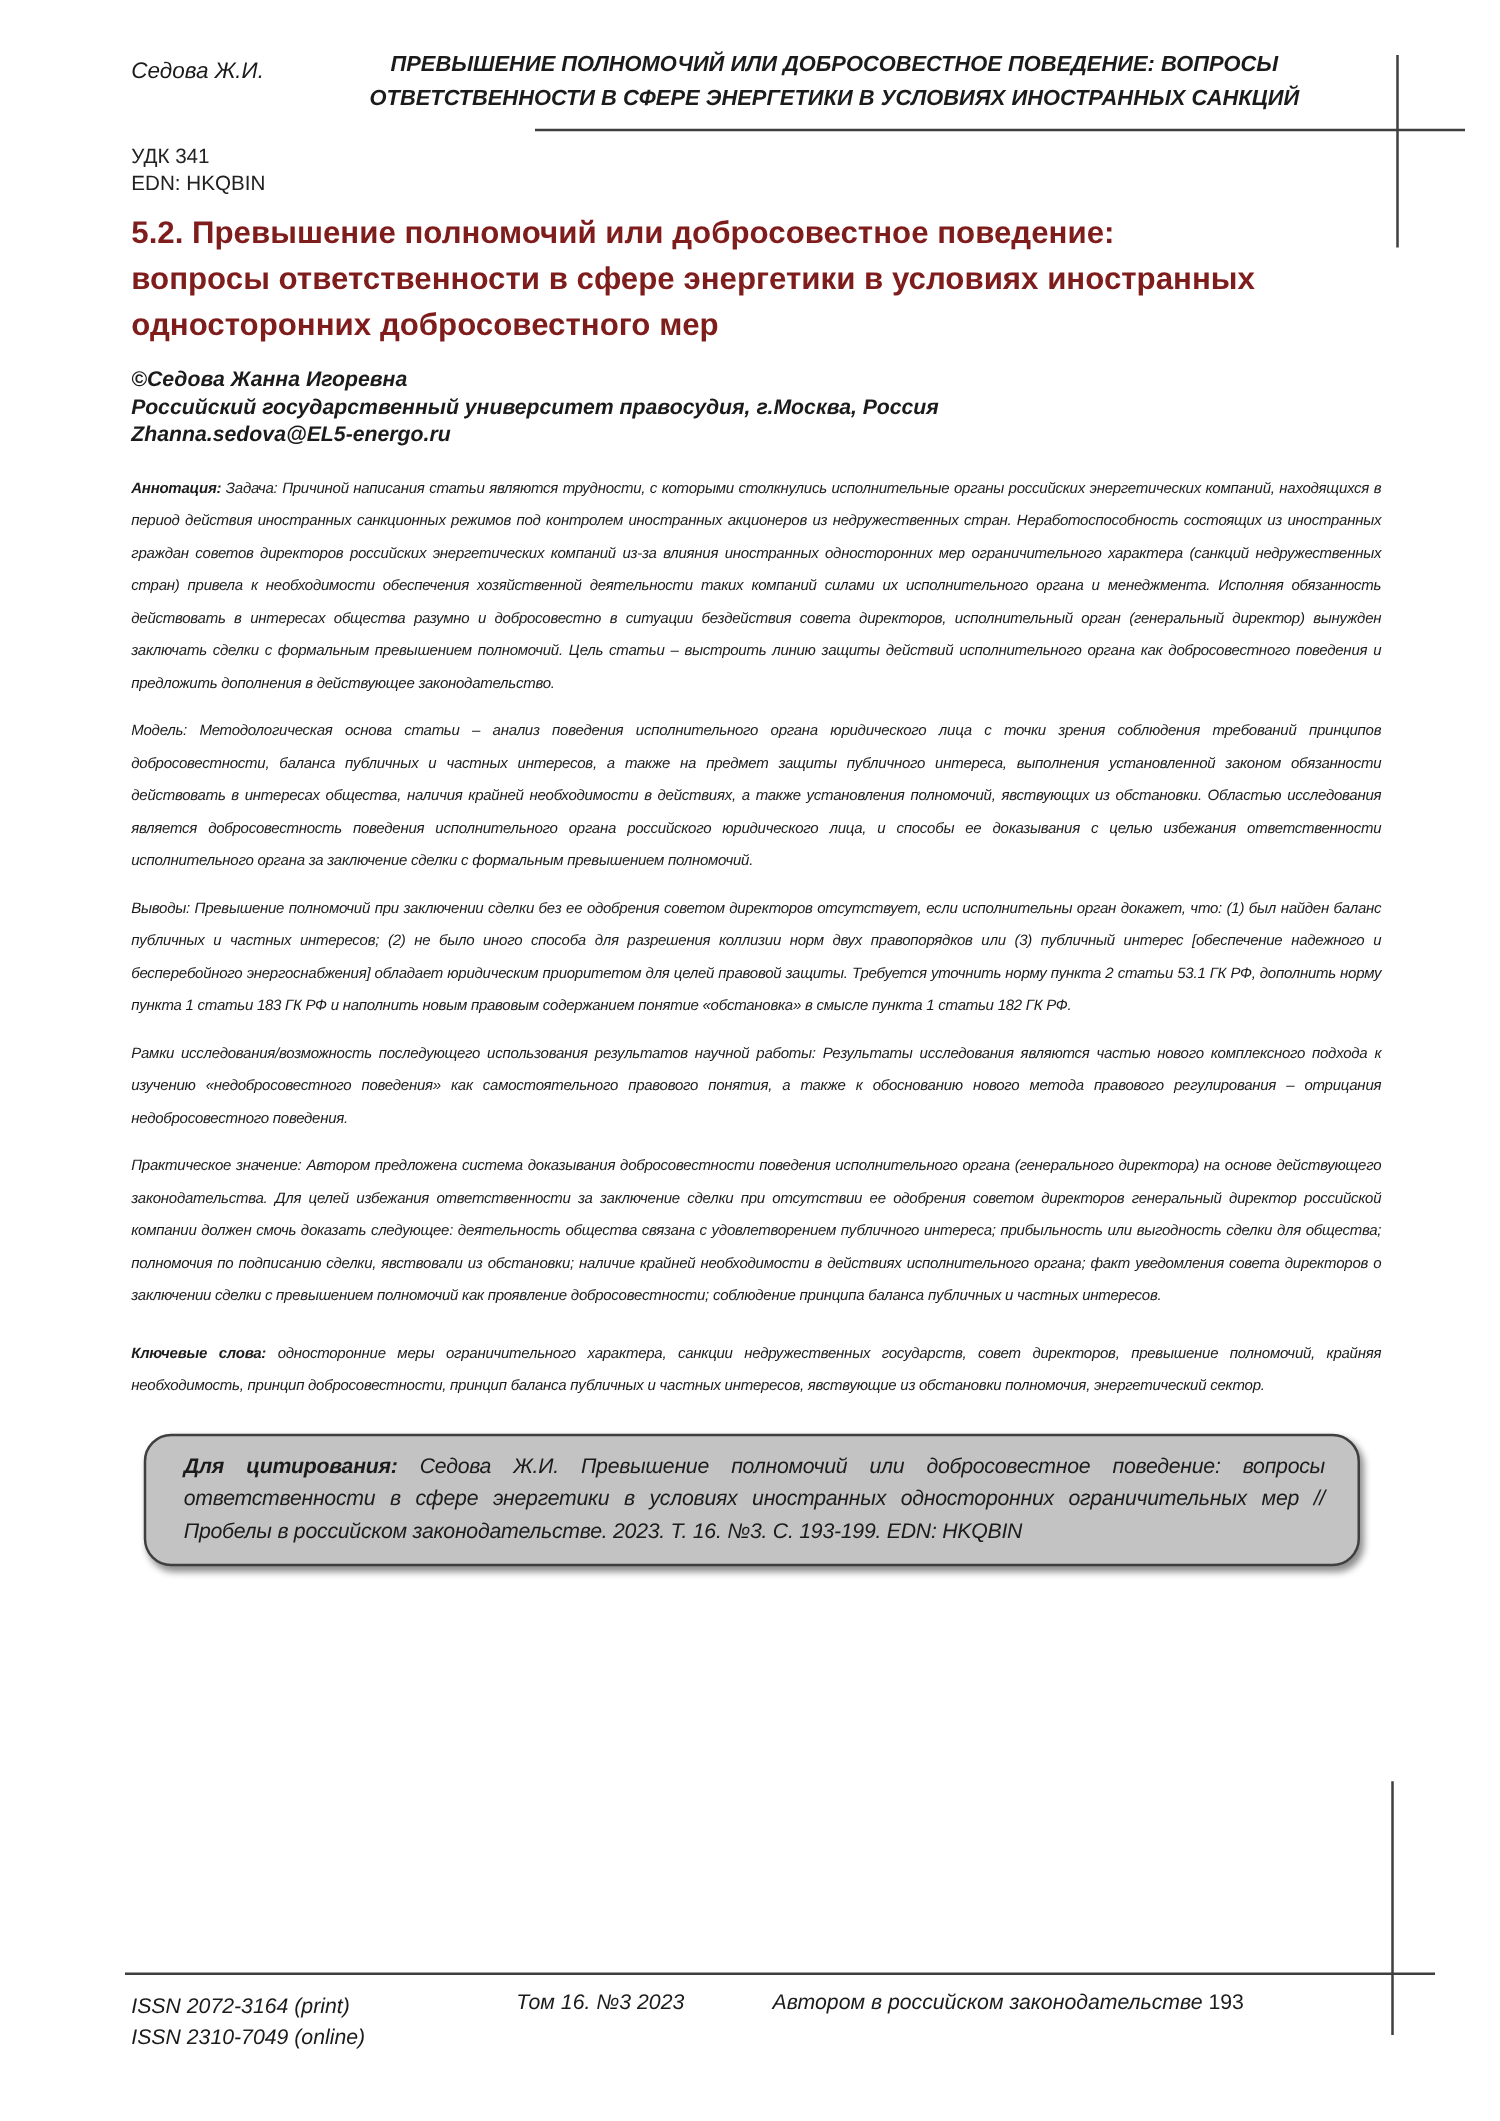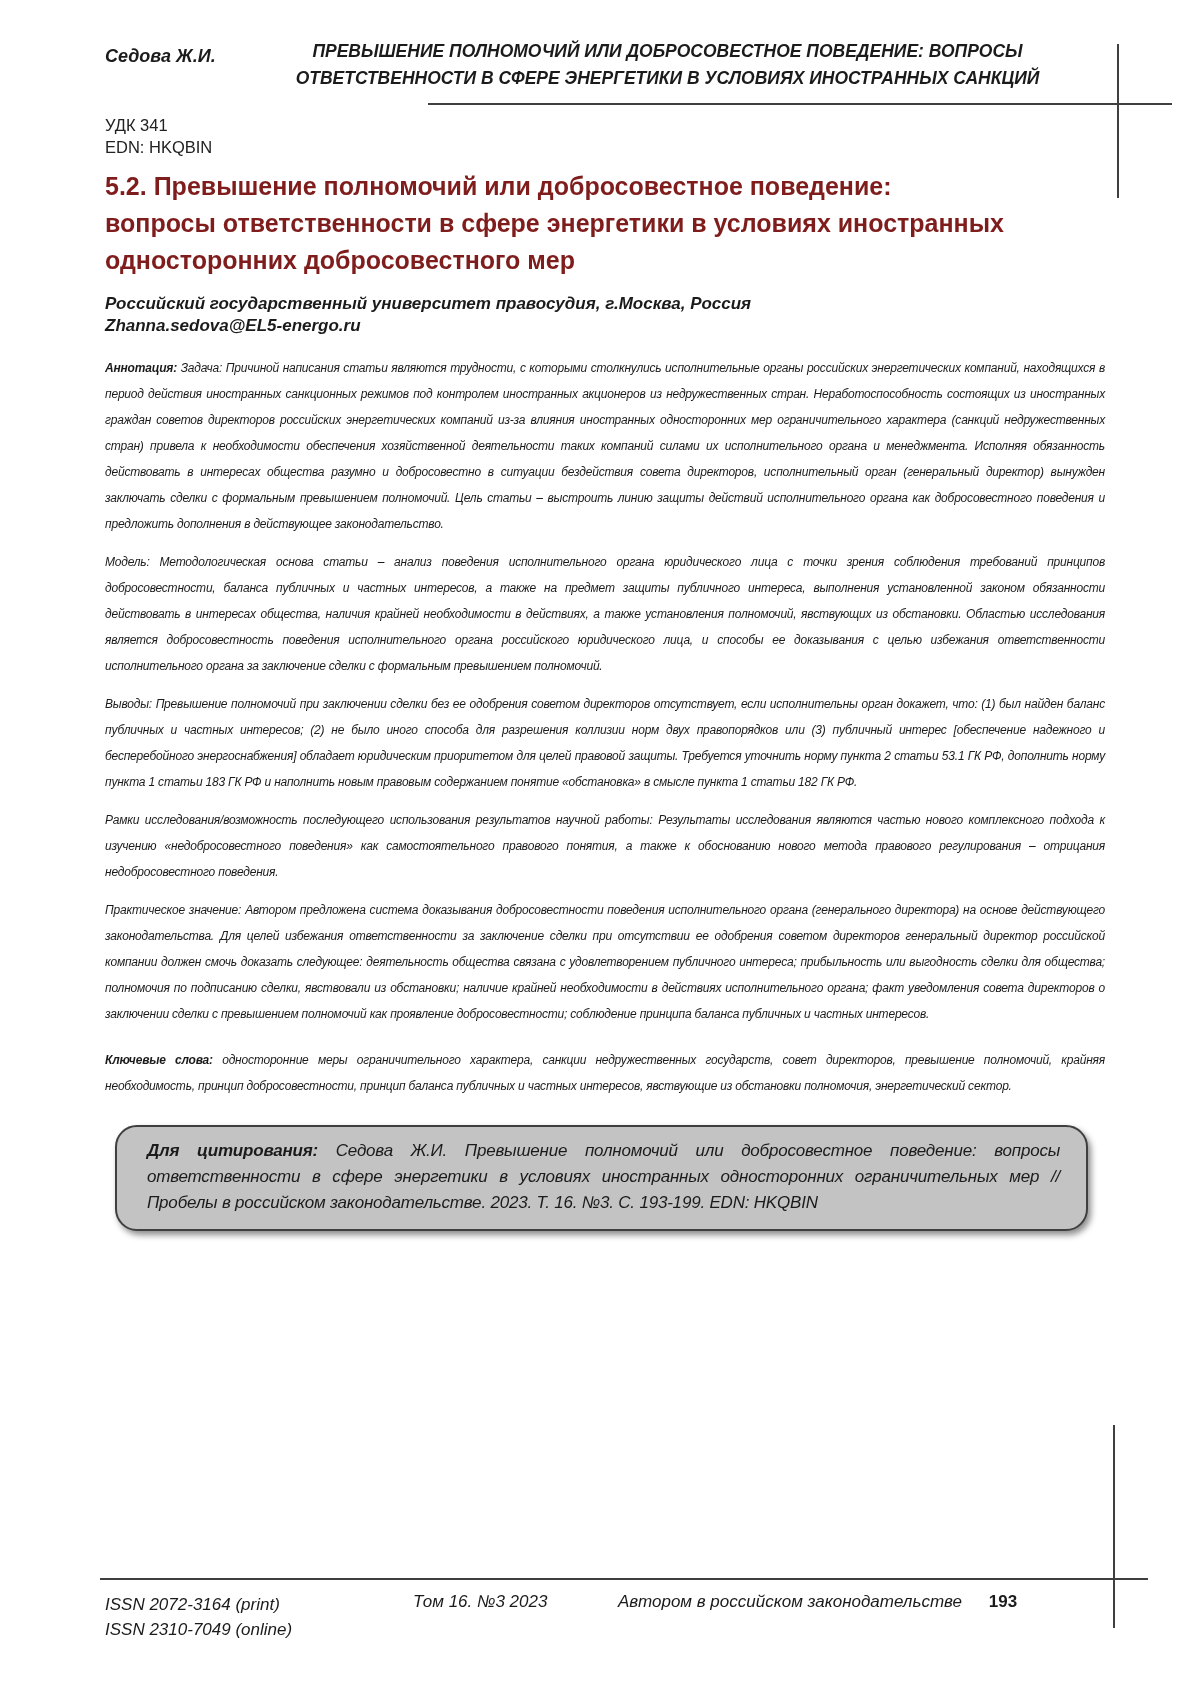--- a/index.html
+++ b/index.html
@@ -4,21 +4,21 @@
 <style>
   :root{
     --box-bg:#c3c3c3; --box-border:#3f3f3f; --rule:#3f3f3f; --text:#1b1b1b;
   }
   *{box-sizing:border-box;margin:0;padding:0;}
   html,body{background:#ffffff;}
   body{font-family:"Liberation Sans", sans-serif;color:var(--text);}
   .page{position:relative;width:1200px;height:1697px;background:#fff;overflow:hidden;}
 
   
-  .run-author{position:absolute;left:105px;top:46px;font-size:18px;font-weight:bold;font-style:italic;}
+  .run-author{position:absolute;left:105px;top:46px;font-size:18px;font-weight:normal;font-style:italic;}
   .run-title{position:absolute;left:295px;top:38px;width:745px;text-align:center;
              font-size:17.5px;font-weight:bold;font-style:italic;line-height:27px;}
   .header-rule{position:absolute;left:428px;top:103px;width:744px;height:2px;background:var(--rule);}
   .vline-top{position:absolute;left:1117px;top:44px;width:2px;height:154px;background:var(--rule);}
 
   
   .meta{position:absolute;left:105px;top:114px;font-size:16.5px;line-height:22px;color:#222;}
 
   
   .content{position:absolute;left:105px;top:168px;width:1000px;}
@@ -36,21 +36,21 @@
             box-shadow:3px 4px 6px rgba(0,0,0,0.45);
             padding:11px 26px 13px 30px;}
   .cite-box p{font-size:17px;font-style:italic;line-height:26px;text-align:justify;letter-spacing:-0.2px;}
 
   
   .vline-bottom{position:absolute;left:1113px;top:1425px;width:2px;height:203px;background:var(--rule);}
   .footer-rule{position:absolute;left:100px;top:1578px;width:1048px;height:2px;background:var(--rule);}
   .footer-issn{position:absolute;left:105px;top:1592px;font-size:17px;font-style:italic;line-height:25px;}
   .footer-volume{position:absolute;left:413px;top:1592px;font-size:17px;font-style:italic;}
   .footer-journal{position:absolute;left:618px;top:1592px;font-size:17px;font-style:italic;}
-  .pageno{font-style:normal;margin-left:22px;font-weight:bold;}
+  .pageno{font-style:normal;}
 </style>
 </head>
 <body>
 
 <div class="page">
 
   <div class="run-author">Седова Ж.И.</div>
 
   <div class="run-title">
     <div>ПРЕВЫШЕНИЕ ПОЛНОМОЧИЙ ИЛИ ДОБРОСОВЕСТНОЕ ПОВЕДЕНИЕ: ВОПРОСЫ</div>
@@ -67,20 +67,21 @@
 
   <div class="content">
 
     <h1 class="title">
       <div>5.2. Превышение полномочий или добросовестное поведение:</div>
       <div>вопросы ответственности в сфере энергетики в условиях иностранных</div>
       <div>односторонних добросовестного мер</div>
     </h1>
 
     <div class="authors">
+      <div>©Седова Жанна Игоревна</div>
       <div>Российский государственный университет правосудия, г.Москва, Россия</div>
       <div>Zhanna.sedova@EL5-energo.ru</div>
     </div>
 
     <div class="abstract">
 
       <p>
         <span class="plabel strong">Аннотация:</span>
         <span>Задача: Причиной написания статьи являются трудности, с которыми столкнулись исполнительные органы российских энергетических компаний, находящихся в период действия иностранных санкционных режимов под контролем иностранных акционеров из недружественных стран. Неработоспособность состоящих из иностранных граждан советов директоров российских энергетических компаний из-за влияния иностранных односторонних мер ограничительного характера (санкций недружественных стран) привела к необходимости обеспечения хозяйственной деятельности таких компаний силами их исполнительного органа и менеджмента. Исполняя обязанность действовать в интересах общества разумно и добросовестно в ситуации бездействия совета директоров, исполнительный орган (генеральный директор) вынужден заключать сделки с формальным превышением полномочий. Цель статьи – выстроить линию защиты действий исполнительного органа как добросовестного поведения и предложить дополнения в действующее законодательство.</span>
       </p>

